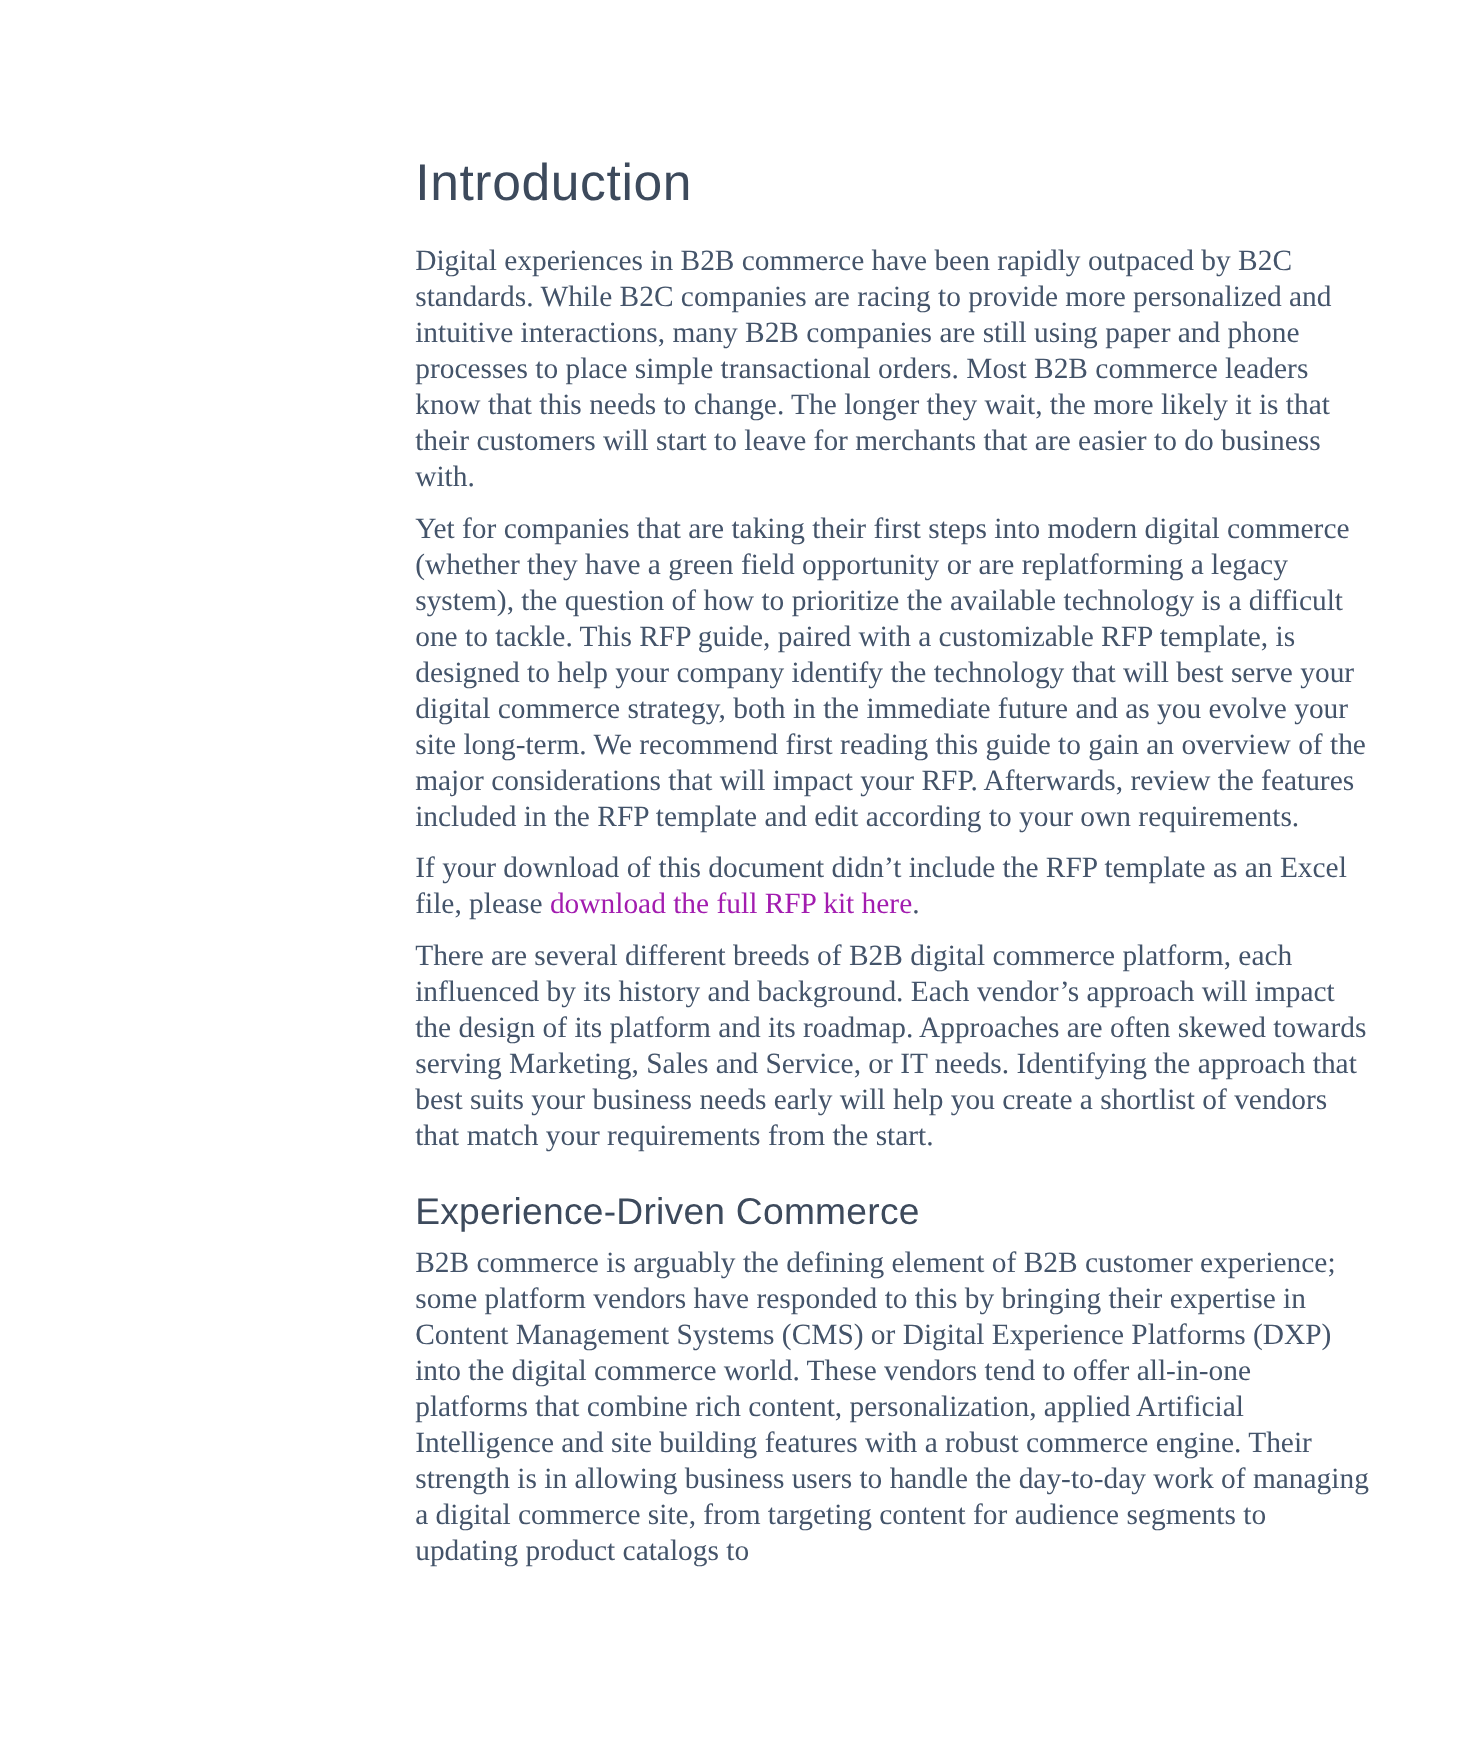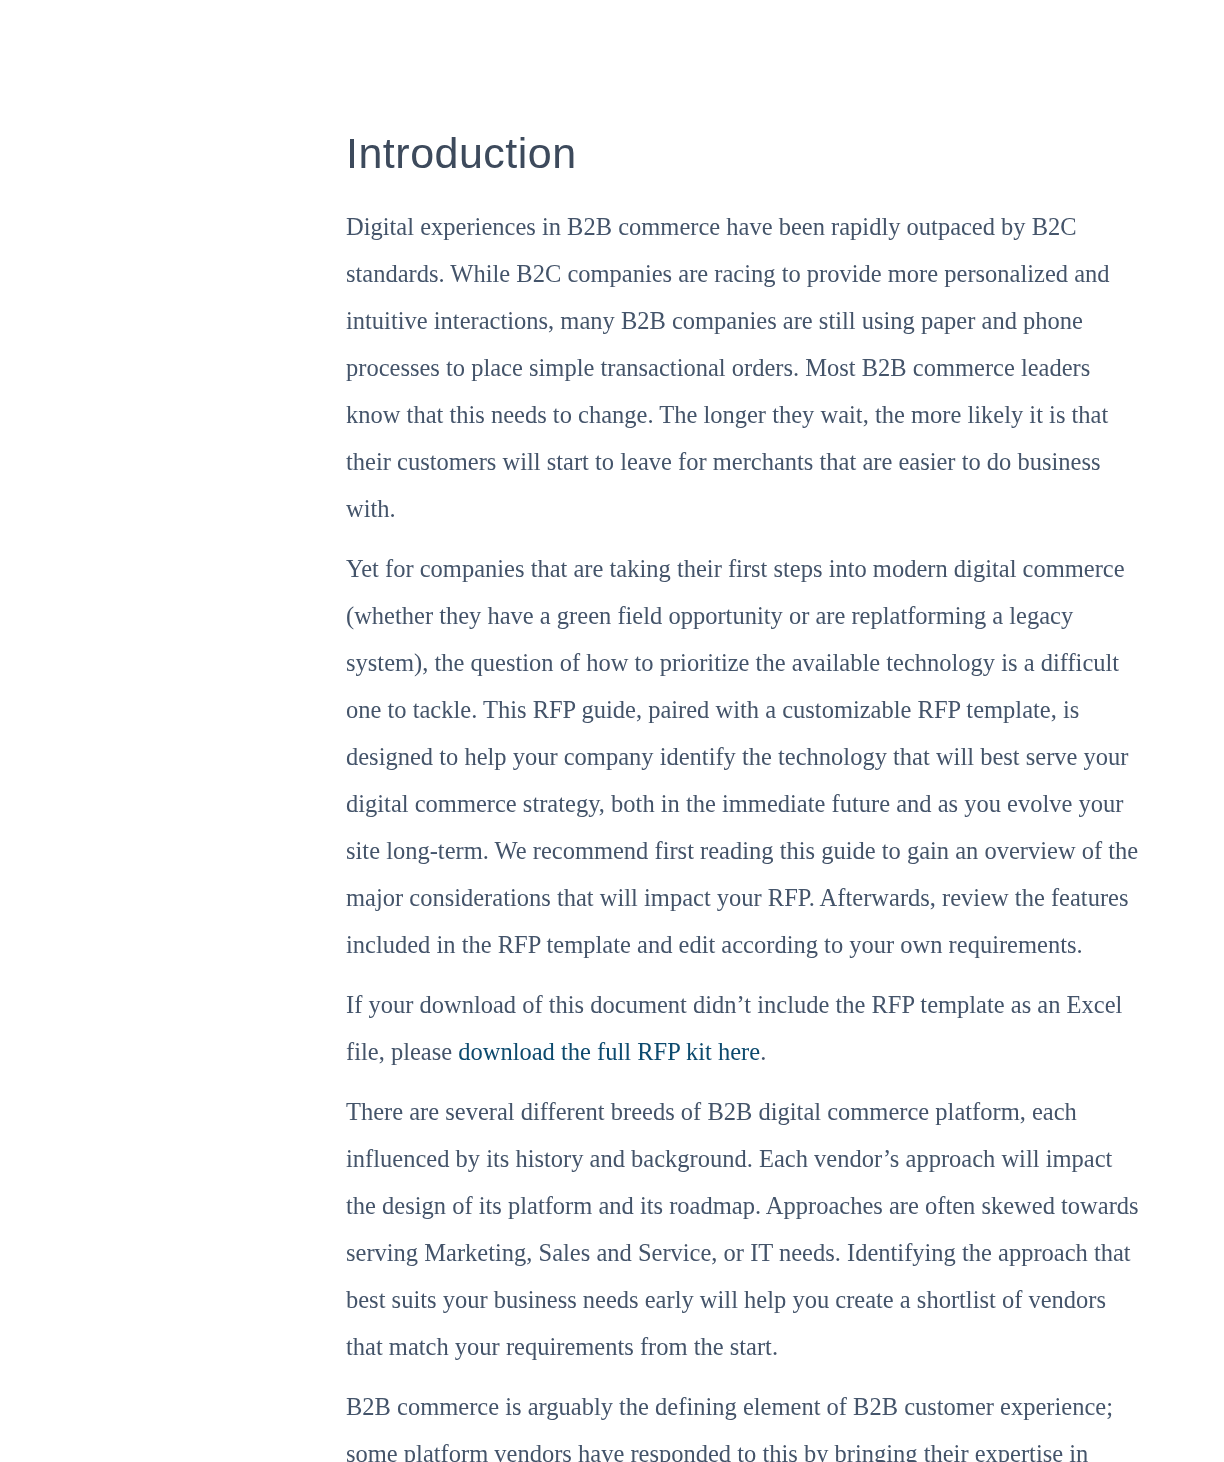--- a/index.html
+++ b/index.html
@@ -43,42 +43,43 @@
     font-weight: 400;
     font-size: 31px;
     line-height: 1.15;
     color: #3d4a5c;
     margin: 30px 0 10px 0;
     letter-spacing: 0.2px;
   }
   p.body-text {
     font-family: "Liberation Serif", serif;
     font-size: 24.5px;
-    line-height: 47px;
+    line-height: 30px;
     color: #44546a;
     margin: 0 0 13px 0;
   }
   a.inline-link {
-    color: #0c4a6e;
+    color: #a21caf;
     text-decoration: none;
     cursor: pointer;
   }
 </style>
 </head>
 <body>
 
 <div class="page">
 
   <h1 class="doc-title">Introduction</h1>
 
   <p class="body-text">Digital experiences in B2B commerce have been rapidly outpaced by B2C standards. While B2C companies are racing to provide more personalized and intuitive interactions, many B2B companies are still using paper and phone processes to place simple transactional orders. Most B2B commerce leaders know that this needs to change. The longer they wait, the more likely it is that their customers will start to leave for merchants that are easier to do business with.</p>
 
   <p class="body-text">Yet for companies that are taking their first steps into modern digital commerce (whether they have a green field opportunity or are replatforming a legacy system), the question of how to prioritize the available technology is a difficult one to tackle. This RFP guide, paired with a customizable RFP template, is designed to help your company identify the technology that will best serve your digital commerce strategy, both in the immediate future and as you evolve your site long-term. We recommend first reading this guide to gain an overview of the major considerations that will impact your RFP. Afterwards, review the features included in the RFP template and edit according to your own requirements.</p>
 
   <p class="body-text"><span>If your download of this document didn’t include the RFP template as an Excel file, please </span><a class="inline-link">download the full RFP kit here</a><span>.</span></p>
 
 
   <p class="body-text">There are several different breeds of B2B digital commerce platform, each influenced by its history and background. Each vendor’s approach will impact the design of its platform and its roadmap. Approaches are often skewed towards serving Marketing, Sales and Service, or IT needs. Identifying the approach that best suits your business needs early will help you create a shortlist of vendors that match your requirements from the start.</p>
 
+  <h3 class="subsection-title">Experience-Driven Commerce</h3>
 
   <p class="body-text">B2B commerce is arguably the defining element of B2B customer experience; some platform vendors have responded to this by bringing their expertise in Content Management Systems (CMS) or Digital Experience Platforms (DXP) into the digital commerce world. These vendors tend to offer all-in-one platforms that combine rich content, personalization, applied Artificial Intelligence and site building features with a robust commerce engine. Their strength is in allowing business users to handle the day-to-day work of managing a digital commerce site, from targeting content for audience segments to updating product catalogs to</p>
 
 </div>
 
 </body></html>

